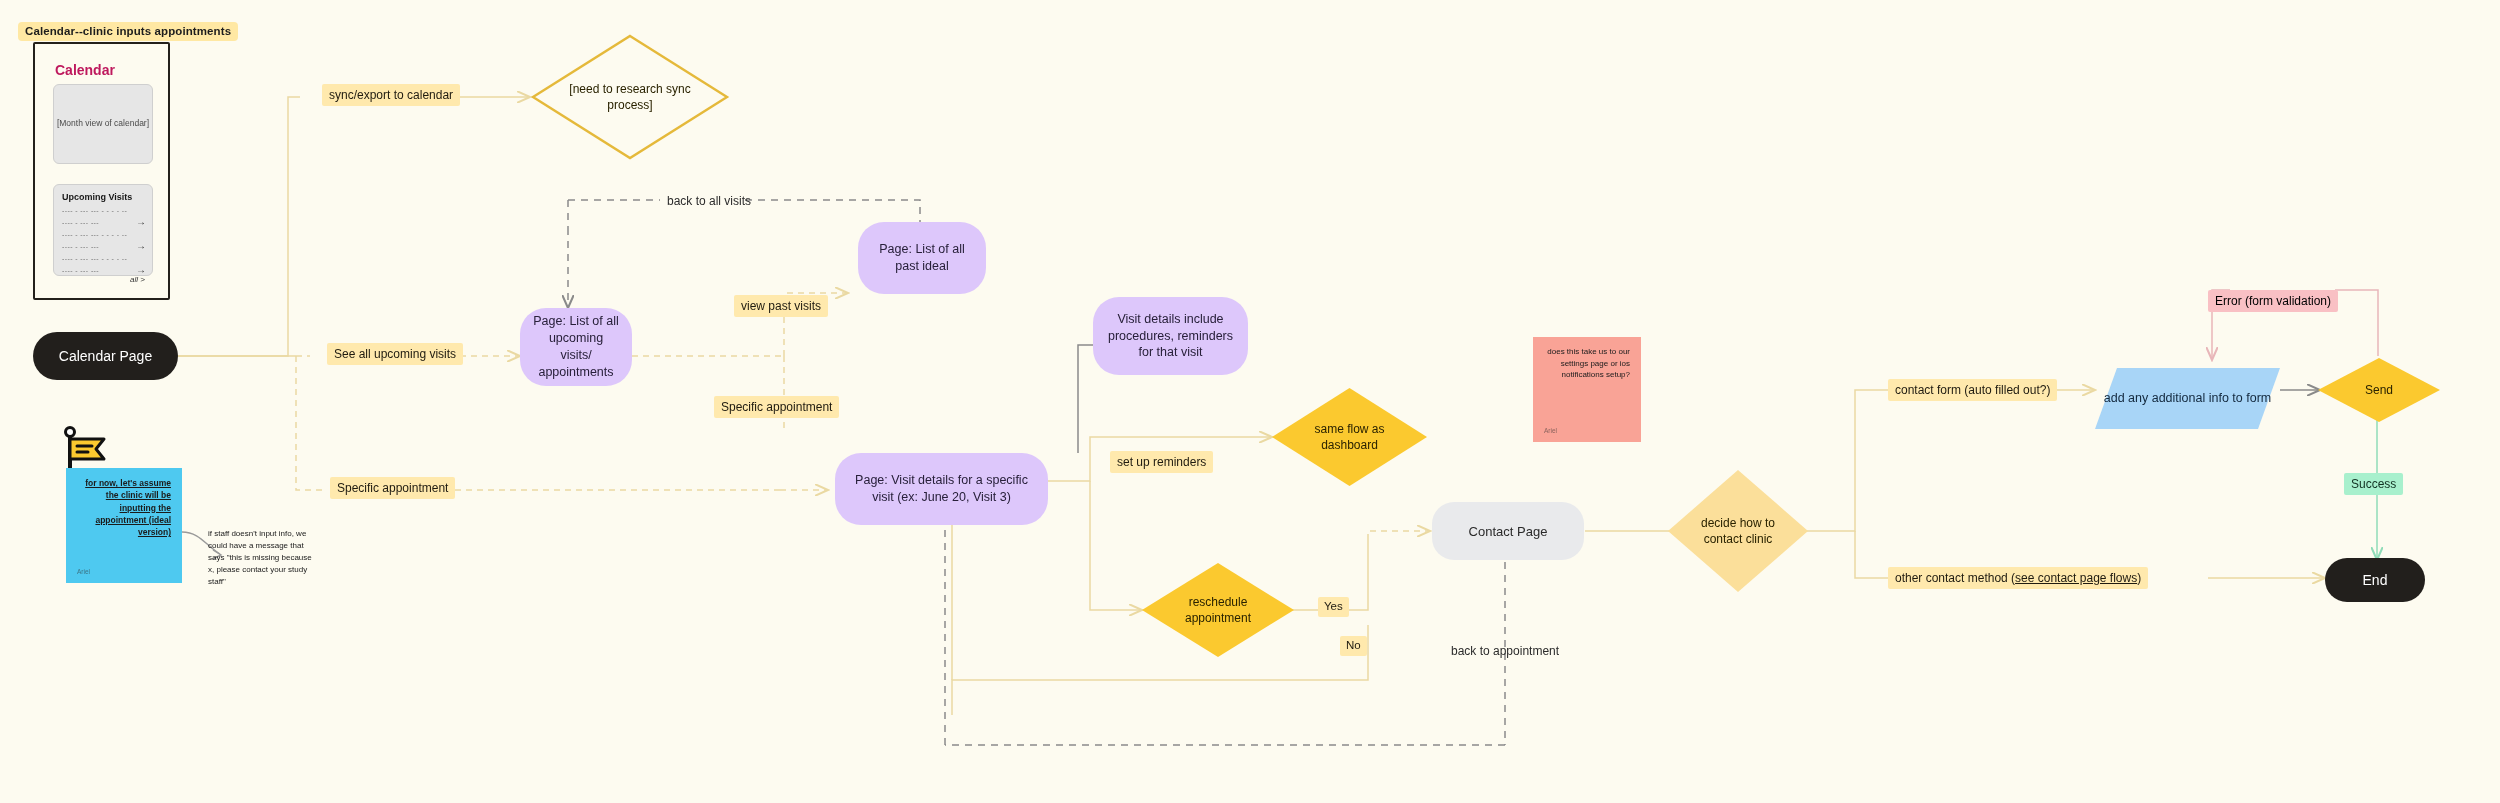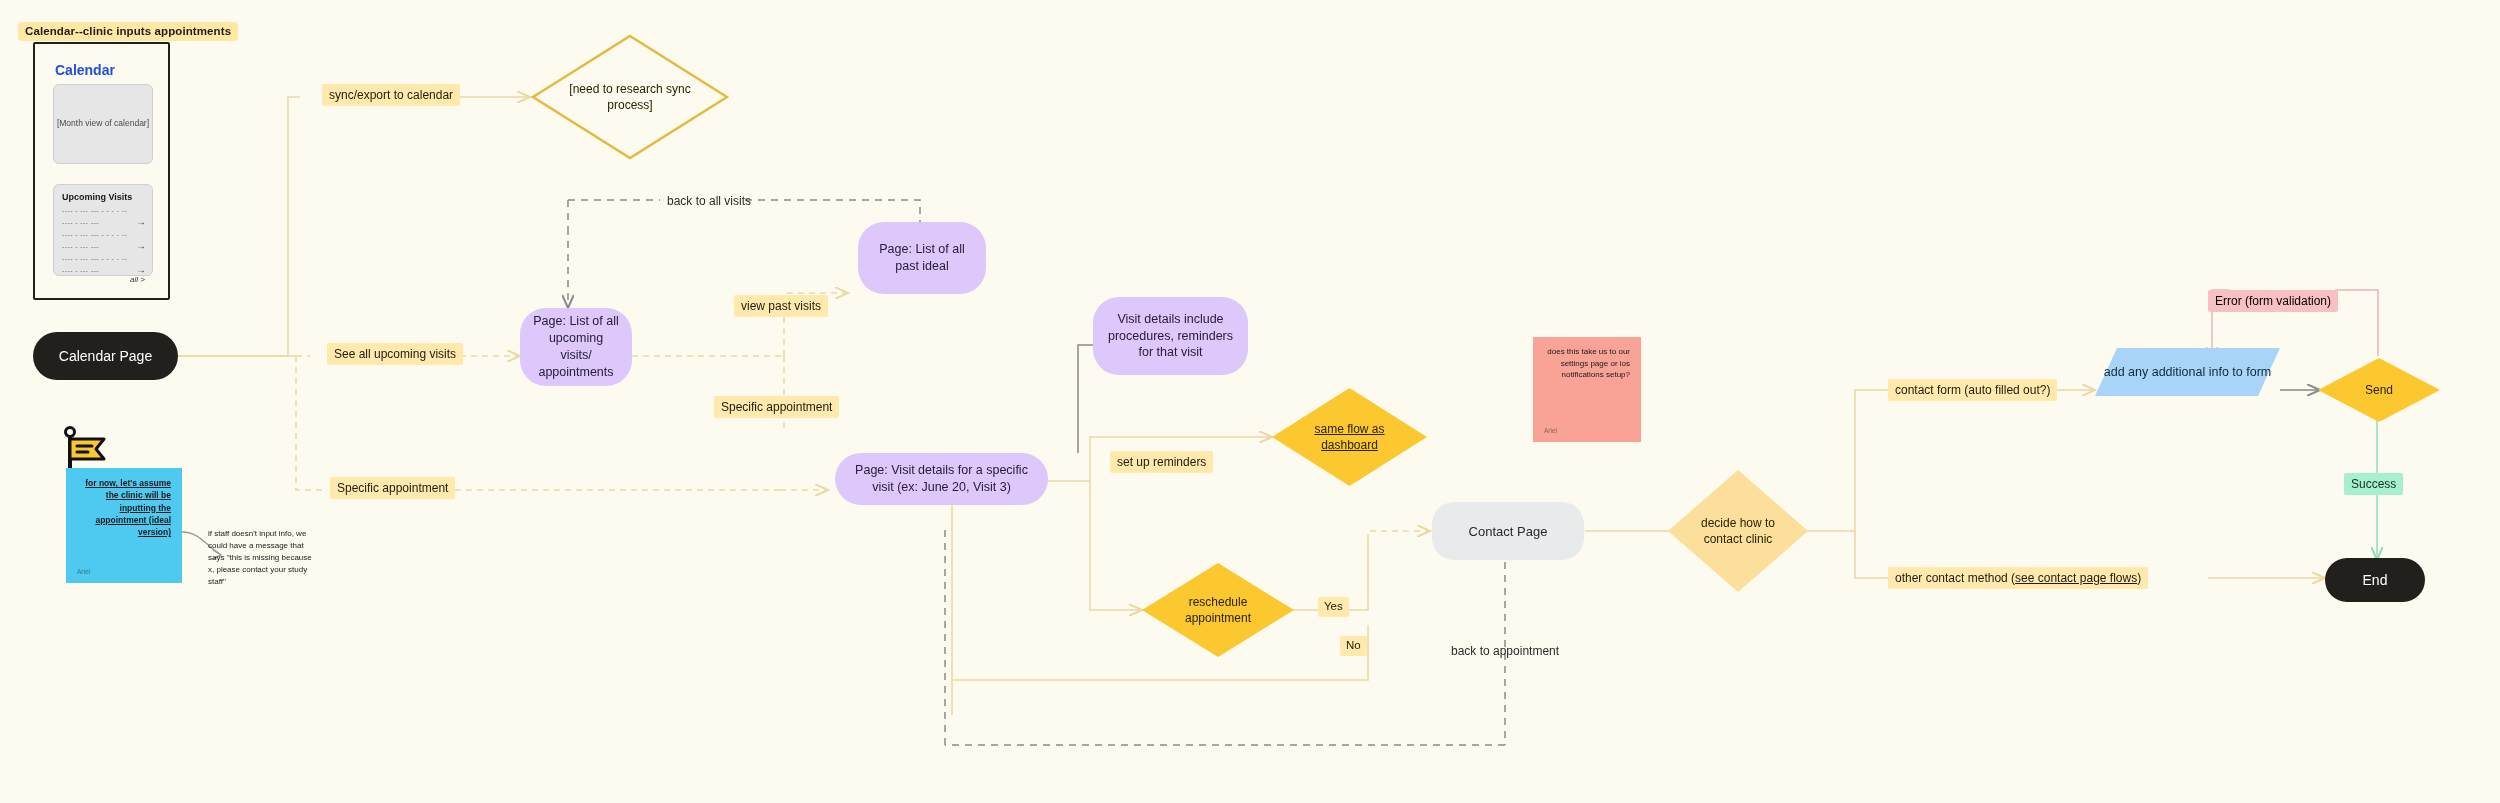--- a/index.html
+++ b/index.html
@@ -37,21 +37,21 @@
   .frame-box {
     position: absolute;
     border: 2.5px solid #23201b;
     background: #fdfbf0;
     border-radius: 2px;
   }
   .frame-title {
     position: absolute;
     font-size: 14px;
     font-weight: 700;
-    color: #1d4ed8;
+    color: #be185d;
   }
   .gray-panel {
     position: absolute;
     background: #e6e6e6;
     border: 1px solid #cfcfcf;
     border-radius: 6px;
   }
   .gray-panel-text {
     position: absolute;
     font-size: 8.5px;
@@ -117,21 +117,21 @@
     position: absolute; left: 0; top: 0; width: 100%; height: 100%;
   }
   .diamond-wrap .dlabel {
     position: absolute; left: 0; top: 0; width: 100%; height: 100%;
     display: flex; align-items: center; justify-content: center;
     text-align: center;
     font-size: 12px; line-height: 1.35;
     color: #2a2300;
     padding: 0 14%;
   }
-  .dlabel.underlined span { text-decoration: underline; }
+  .dlabel.underlined span { }
 
   
   .parallelogram {
     position: absolute;
   }
   .parallelogram .plabel {
     position: absolute; left: 0; top: 0; width: 100%; height: 100%;
     display: flex; align-items: center; justify-content: center;
     text-align: center; font-size: 12.5px; line-height: 1.35;
     color: #12283d;
@@ -362,36 +362,36 @@
     <div class="dlabel">decide how to contact clinic</div>
   </div>
 
   <div class="diamond-wrap" style="left:2318px; top:358px; width:122px; height:64px;">
     <svg class="shape" viewBox="0 0 122 64" preserveAspectRatio="none">
       <polygon points="61,0 122,32 61,64 0,32" fill="#fbc92f"></polygon>
     </svg>
     <div class="dlabel" style="padding:0 6%;">Send</div>
   </div>
 
-  <div class="parallelogram" style="left:2095px; top:348px; width:185px; height:48px;">
+  <div class="parallelogram" style="left:2095px; top:368px; width:185px; height:61px;">
     <svg class="shape" style="position:absolute;left:0;top:0;width:100%;height:100%;" viewBox="0 0 185 64" preserveAspectRatio="none">
       <polygon points="22,0 185,0 163,64 0,64" fill="#a8d5f7"></polygon>
     </svg>
     <div class="plabel">add any additional info to form</div>
   </div>
 
   <div class="page-node" style="left:520px; top:308px; width:112px; height:78px;">
     <span>Page: List of all upcoming visits/ appointments</span>
   </div>
 
   <div class="page-node" style="left:858px; top:222px; width:128px; height:72px;">
     <span>Page: List of all past ideal</span>
   </div>
 
-  <div class="page-node" style="left:835px; top:453px; width:213px; height:52px;">
+  <div class="page-node" style="left:835px; top:453px; width:213px; height:72px;">
     <span>Page: Visit details for a specific visit (ex: June 20, Visit 3)</span>
   </div>
 
   <div class="page-node" style="left:1093px; top:297px; width:155px; height:78px;">
     <span>Visit details include procedures, reminders for that visit</span>
   </div>
 
   <div class="gray-node" style="left:1432px; top:502px; width:152px; height:58px;">
     <span>Contact Page</span>
   </div>

